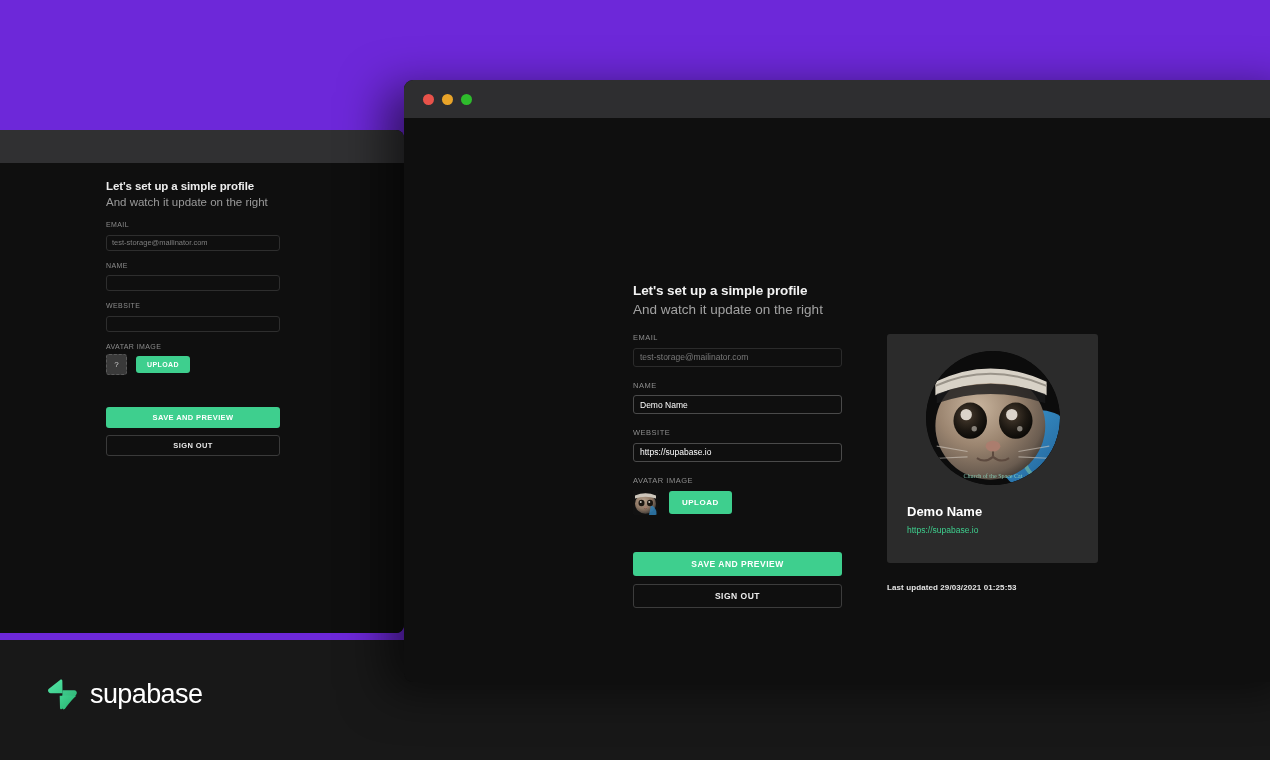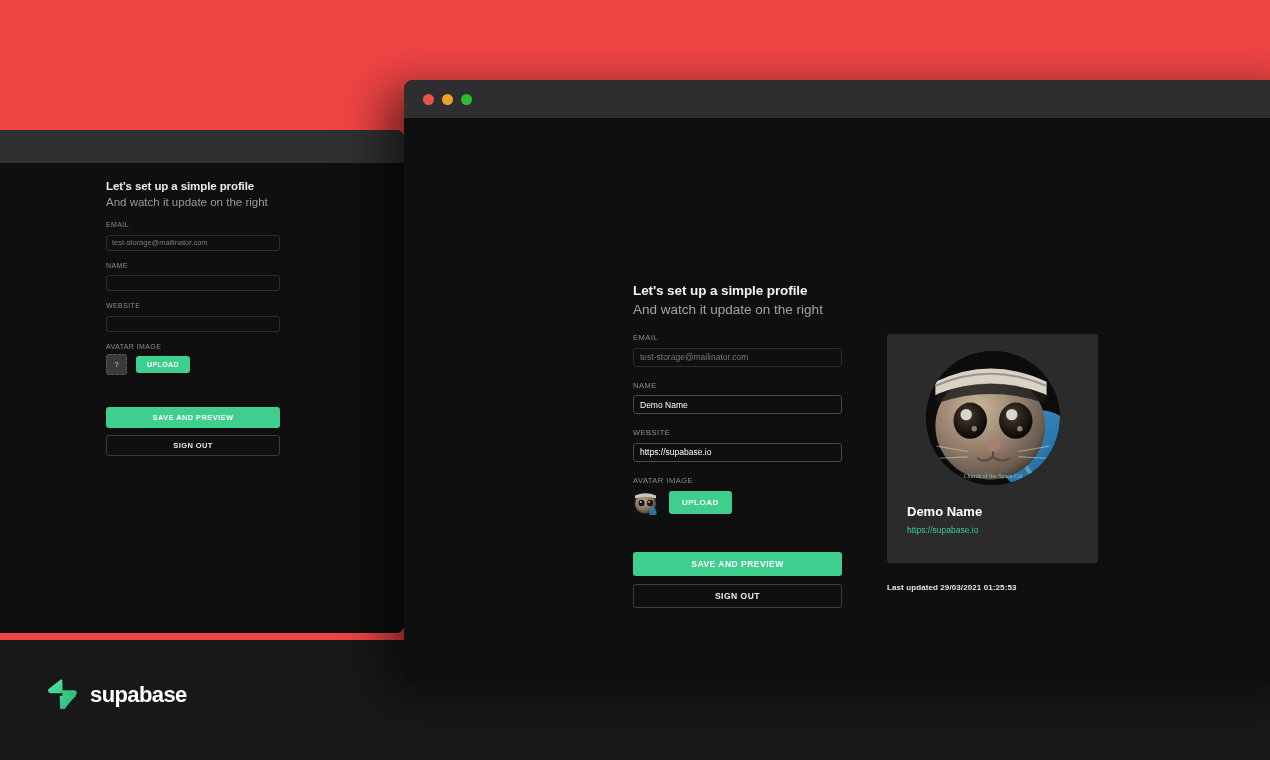--- a/index.html
+++ b/index.html
@@ -10,21 +10,21 @@
     overflow: hidden;
     background: #181818;
     font-family: "Liberation Sans", sans-serif;
     -webkit-font-smoothing: antialiased;
   }
 
   .stage {
     position: relative;
     width: 1270px;
     height: 640px;
-    background: #ef4444;
+    background: #6d28d9;
   }
 
   
   .back-window {
     position: absolute;
     left: -340px;
     top: 130px;
     width: 744px;
     height: 503px;
     background: #0F0F0F;
@@ -322,22 +322,22 @@
   
   .brand {
     position: absolute;
     left: 48px;
     top: 678px;
     display: flex;
     align-items: center;
     gap: 13px;
   }
   .brand-text {
-    font-size: 22px;
-    font-weight: bold;
+    font-size: 27px;
+    font-weight: normal;
     color: #FFFFFF;
     letter-spacing: -0.6px;
   }
 </style>
 </head>
 <body>
 
 <div class="stage">
 
   <div class="back-window">

